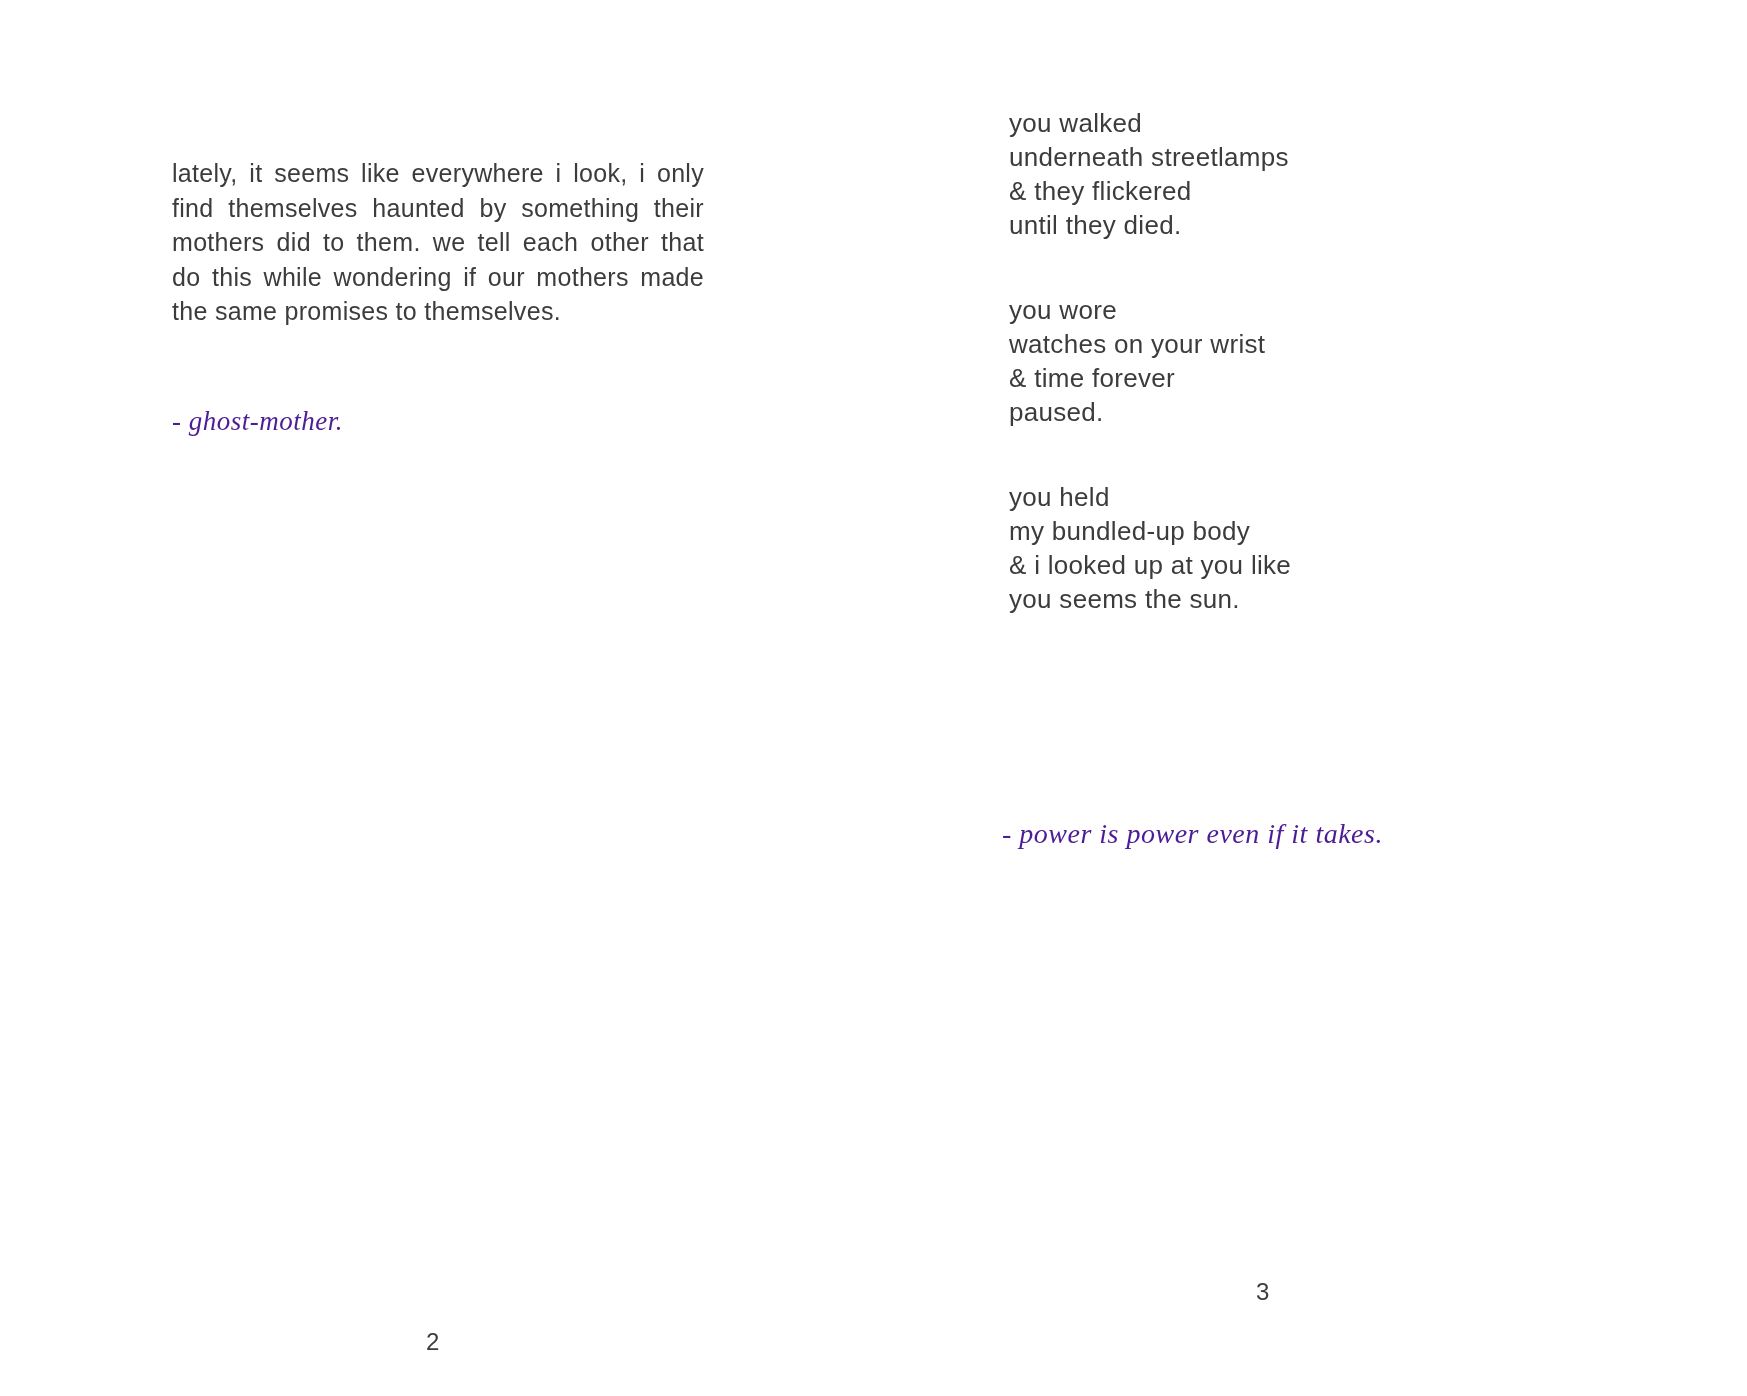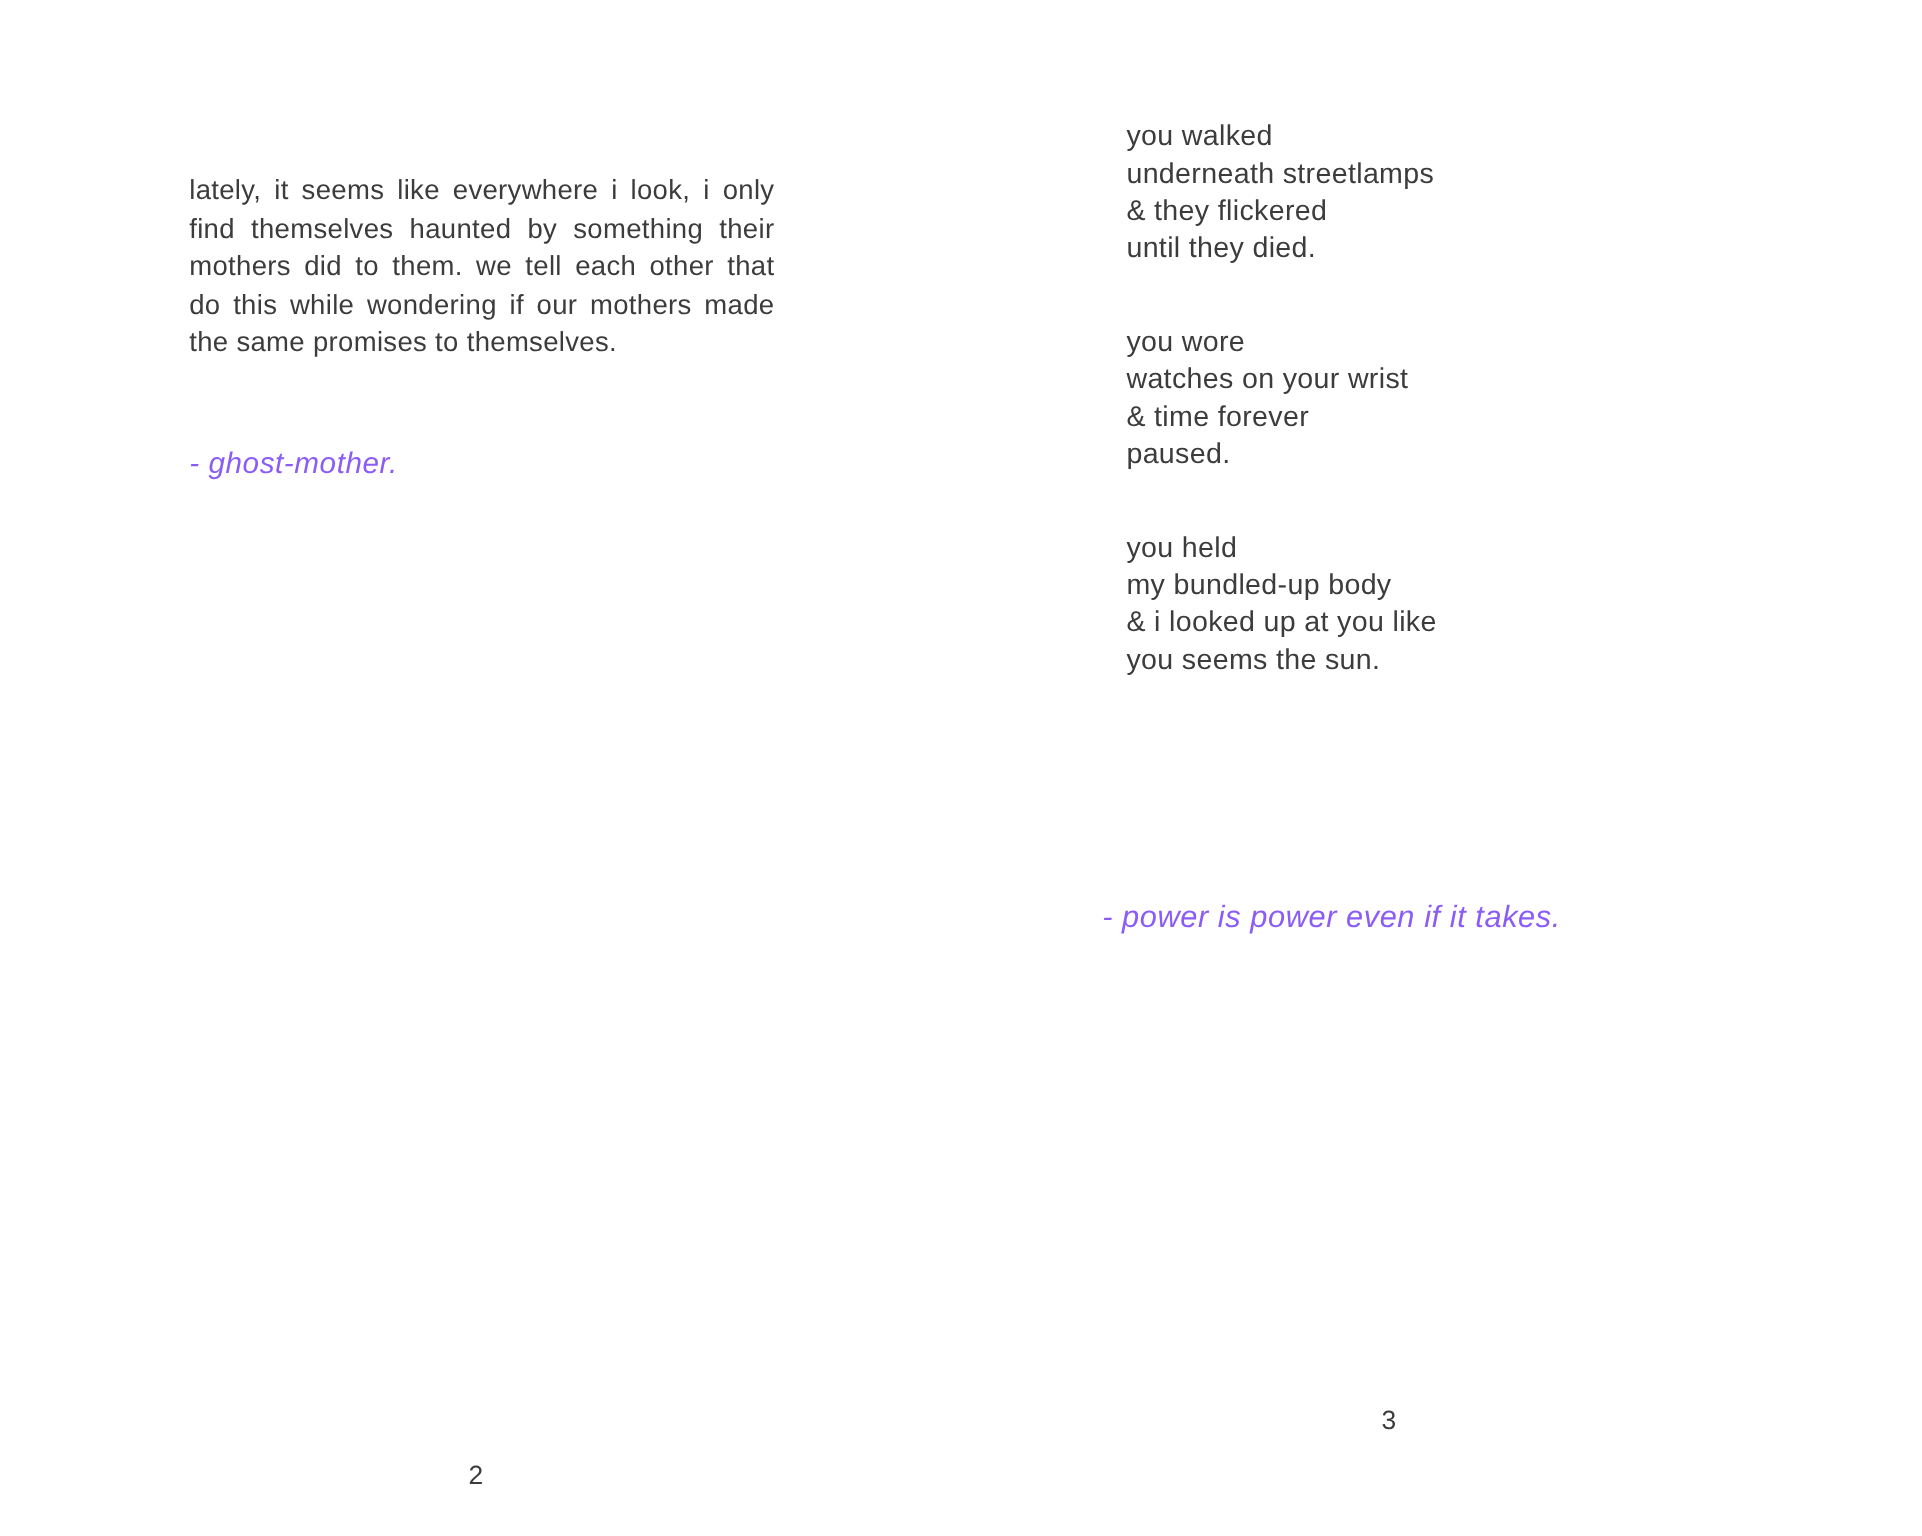--- a/index.html
+++ b/index.html
@@ -29,24 +29,24 @@
   .left-poem .jline {
     text-align: justify;
     text-align-last: justify;
   }
   .left-poem .lastline {
     text-align: right;
     text-align-last: left;
   }
   .attribution {
     position: absolute;
-    font-family: Liberation Sans, sans-serif;
+    font-family: Liberation Serif, serif;
     font-style: italic;
     font-size: 27px;
-    color: #8b5cf6;
+    color: #4c1d95;
     letter-spacing: 0.5px;
   }
   .attr-left {
     left: 172px;
     top: 406px;
   }
   .attr-right {
     left: 1002px;
     top: 800px;
     font-size: 28px;
@@ -55,21 +55,21 @@
   
   .right-poem {
     position: absolute;
     left: 1008px;
     top: 106px;
     font-size: 26px;
     line-height: 34px;
     letter-spacing: 0.3px;
   }
   .stanza {
-    margin: 0 0 51px 16px;
+    margin: 0 0 51px 1px;
   }
   .stanza div {
     white-space: nowrap;
   }
   
   .page-number {
     position: absolute;
     font-size: 24px;
     color: #3c3c3c;
   }

